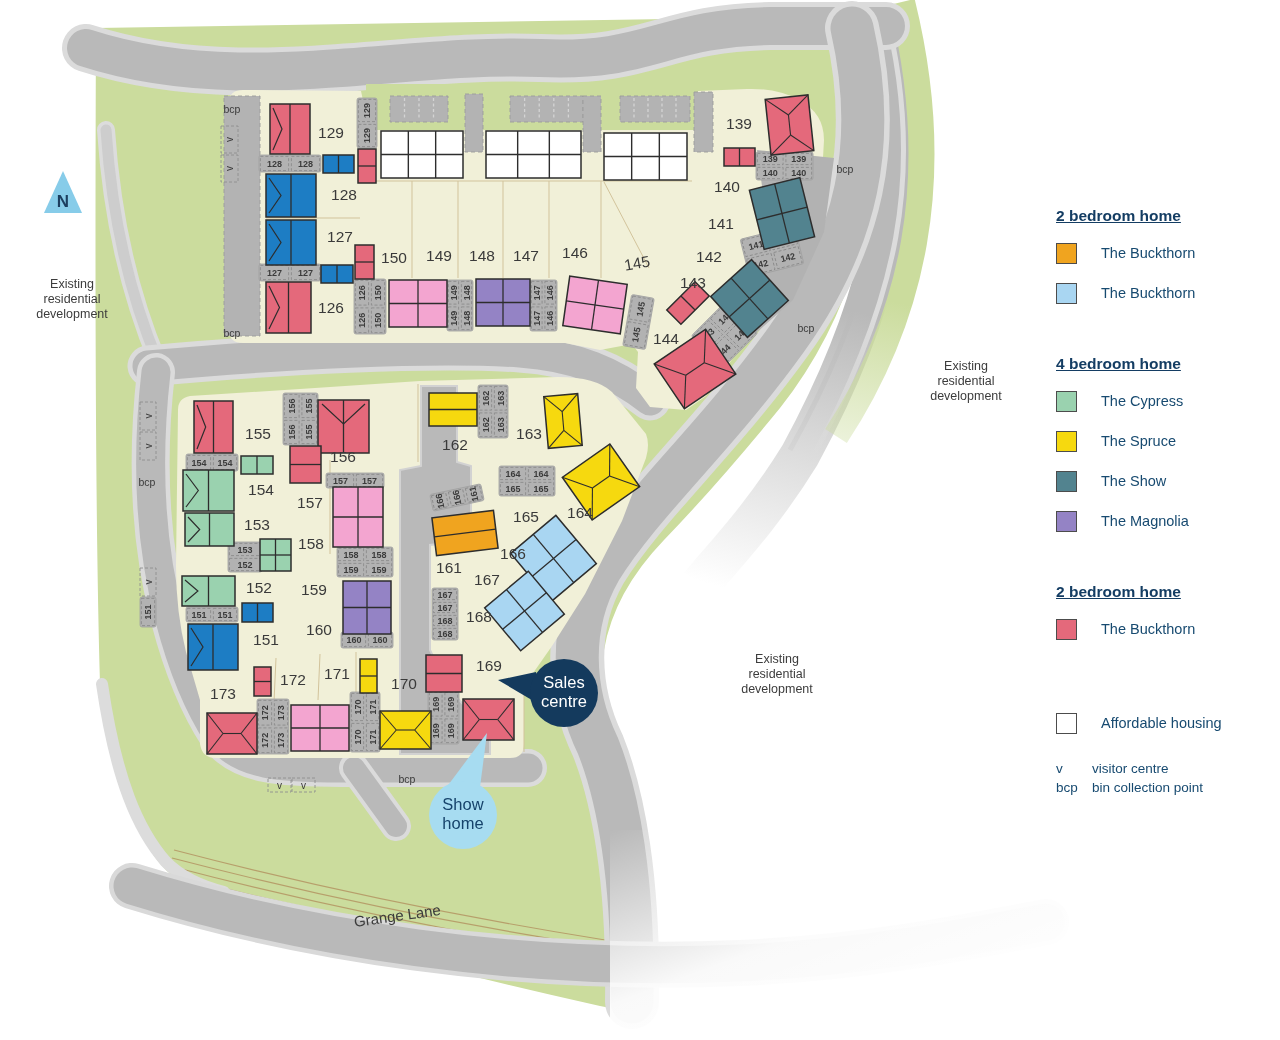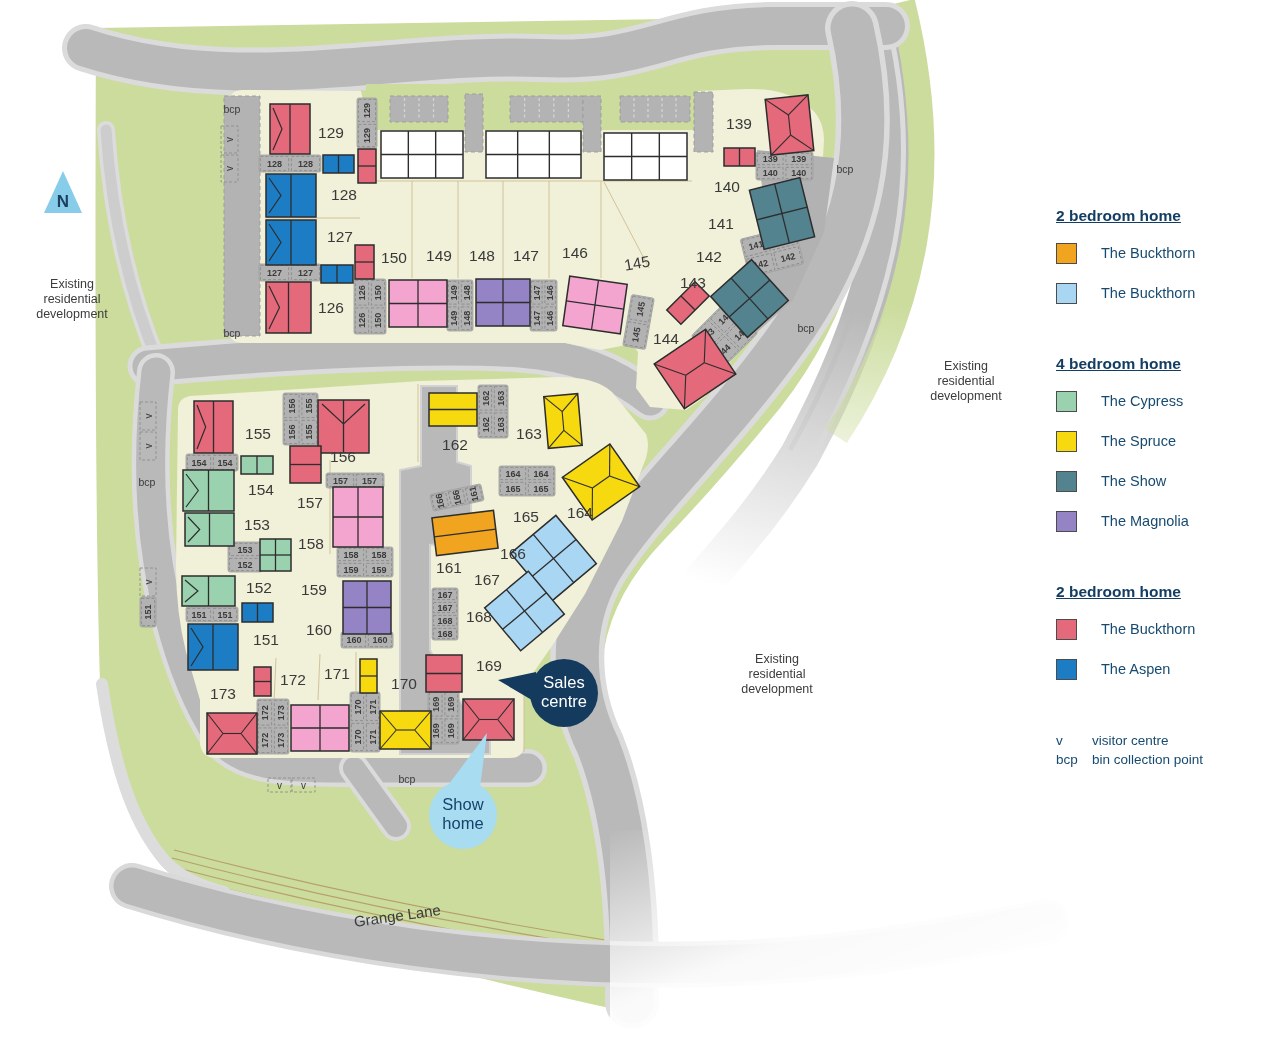--- a/index.html
+++ b/index.html
@@ -745,23 +745,25 @@
           <div class="lg-sw" style="background: rgb(148, 131, 197);"></div>
           <span>The Magnolia</span>
         </div>
       </div>
       <div class="lg-sec">
         <div class="lg-title">2 bedroom home</div>
         <div class="lg-item">
           <div class="lg-sw" style="background: rgb(228, 105, 123);"></div>
           <span>The Buckthorn</span>
         </div>
+      </div>
+      <div class="lg-aff">
         <div class="lg-item">
-          <div class="lg-sw" style="background: rgb(29, 125, 196);"></div>
-          <span>The Aspen</span>
+          <div class="lg-sw" style="background: rgb(255, 255, 255);"></div>
+          <span>Affordable housing</span>
         </div>
       </div>
       <div class="lg-notes">
         <div class="lg-note">
           <span class="lg-key">v</span>
           <span>visitor centre</span>
         </div>
         <div class="lg-note">
           <span class="lg-key">bcp</span>
           <span>bin collection point</span>

